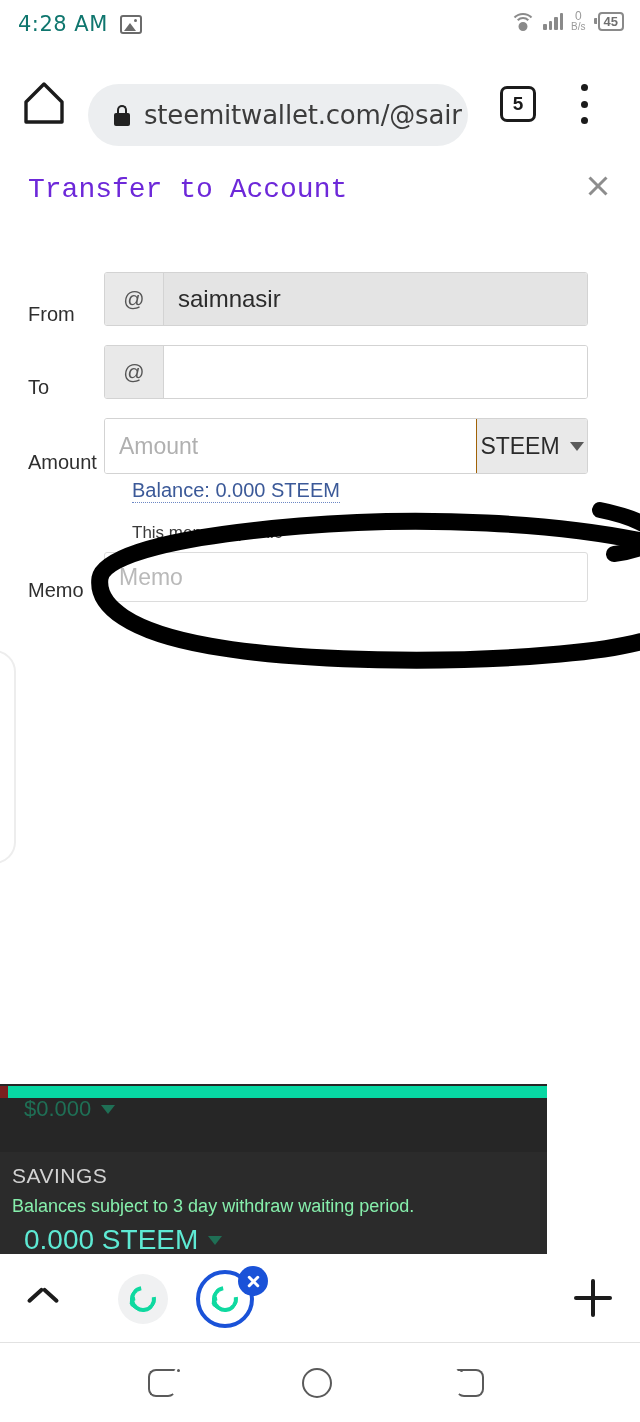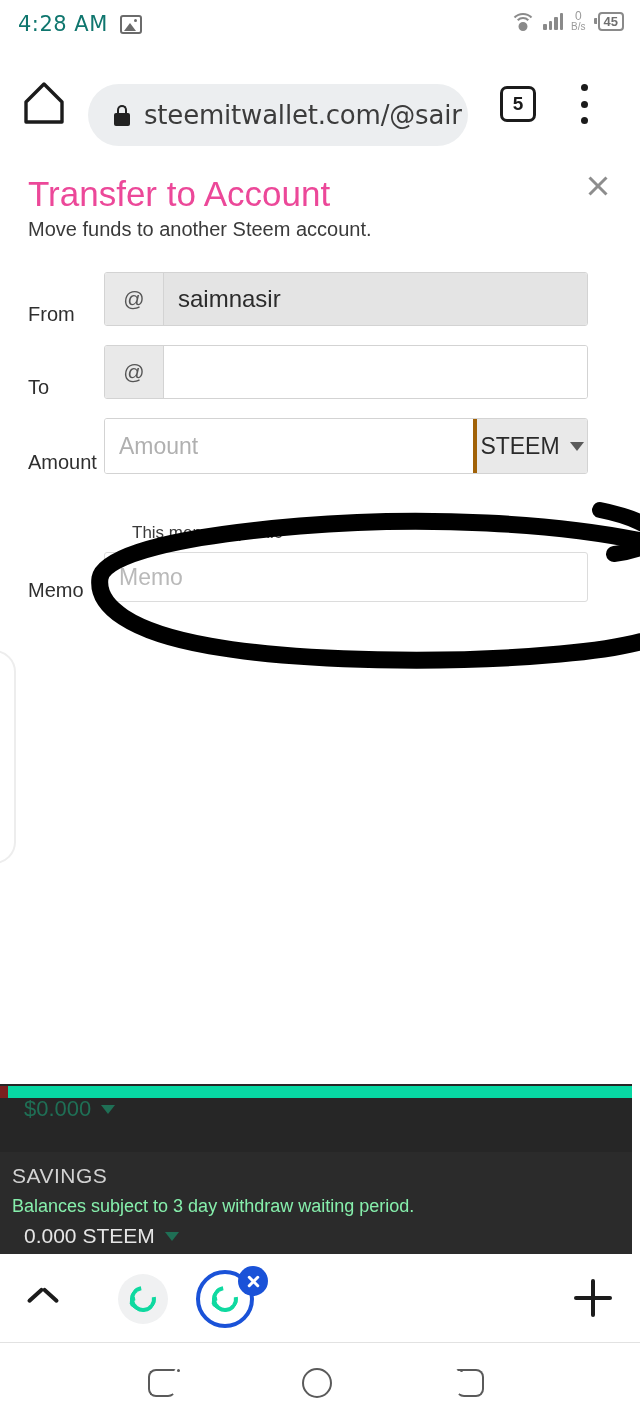--- a/index.html
+++ b/index.html
@@ -46,62 +46,62 @@
   .lock .shackle{position:absolute;left:3px;top:0;width:10px;height:9px;border:2.6px solid #222;border-bottom:none;border-radius:6px 6px 0 0;box-sizing:border-box;}
   .lock .bodyl{position:absolute;left:0;top:8px;width:16px;height:13px;background:#222;border-radius:2px;}
   .url{margin-left:14px;font-size:26px;color:#3c3c3c;font-family:"DejaVu Sans",sans-serif;letter-spacing:-0.2px;white-space:nowrap;overflow:hidden;}
   .tabcount{position:absolute;left:500px;top:32px;width:36px;height:36px;border:3px solid #1b1b1b;border-radius:7px;display:flex;align-items:center;justify-content:center;font-size:19px;font-weight:bold;color:#1b1b1b;box-sizing:border-box;}
   .kebab{position:absolute;left:580px;top:30px;width:8px;height:40px;display:flex;flex-direction:column;justify-content:space-between;align-items:center;}
   .kebab span{width:7px;height:7px;border-radius:50%;background:#1b1b1b;display:block;}
   .chrome-sep{position:absolute;left:0;top:153px;width:640px;height:1px;background:#d8d8d8;}
 
   
   .page{position:absolute;left:0;top:154px;width:640px;height:930px;background:#fff;overflow:hidden;}
-  .title{position:absolute;left:28px;top:20px;font-size:35px;color:#ec4899;}
+  .title{position:absolute;left:28px;top:20px;font-size:28px;color:#6d28d9;font-family:Liberation Mono, monospace;}
   .subtitle{position:absolute;left:28px;top:64px;font-size:20px;color:#3a3a3a;}
   .close-x{position:absolute;right:28px;top:18px;width:28px;height:28px;}
   .close-x:before,.close-x:after{content:"";position:absolute;left:50%;top:2px;width:3px;height:24px;background:#8d8d8d;}
   .close-x:before{transform:translateX(-50%) rotate(45deg);}
   .close-x:after{transform:translateX(-50%) rotate(-45deg);}
 
   .row{position:absolute;left:0;width:640px;display:flex;align-items:flex-end;}
   .row .lbl{width:104px;padding-left:28px;box-sizing:border-box;font-size:20px;color:#2f2f2f;padding-top:16px;}
   .fieldwrap{position:relative;}
 
   .inputgroup{display:flex;align-items:stretch;border:1px solid #d3d3d3;border-radius:3px;box-sizing:border-box;overflow:hidden;background:#fff;}
   .at{width:58px;background:#e9e9e9;border-right:1px solid #d3d3d3;display:flex;align-items:center;justify-content:center;font-size:21px;color:#555;}
   .txt{flex:1;display:flex;align-items:center;padding-left:14px;font-size:24px;color:#2b2b2b;background:#fff;}
   .txt.dis{background:#e4e4e4;color:#2b2b2b;}
 
   .amtgroup{display:flex;align-items:stretch;border:1px solid #d3d3d3;border-radius:3px;overflow:hidden;box-sizing:border-box;}
   .amtinput{flex:1;display:flex;align-items:center;padding-left:14px;font-size:23px;color:#b0b0b0;background:#fff;}
-  .asset{width:110px;background:#e9e9e9;border-left:4px solid #a16207;display:flex;align-items:center;justify-content:center;gap:10px;font-size:23px;color:#2b2b2b;}
+  .asset{width:110px;background:#e9e9e9;border-left:1px solid #a16207;display:flex;align-items:center;justify-content:center;gap:10px;font-size:23px;color:#2b2b2b;}
   .caret{width:0;height:0;border-left:7px solid transparent;border-right:7px solid transparent;border-top:9px solid #5a5a5a;}
 
   .balance{position:absolute;font-size:20px;color:#3b5998;border-bottom:1px dotted #6c87c4;line-height:24px;}
   .memohint{position:absolute;font-size:17px;color:#3a3a3a;}
   .memoinput{border:1px solid #dcdcdc;border-radius:3px;background:#fff;display:flex;align-items:center;padding-left:14px;font-size:23px;color:#b9b9b9;box-sizing:border-box;}
 
   .nextbtn{position:absolute;left:30px;top:485px;width:128px;height:62px;background:#c3c4c6;border:none;border-radius:3px;color:#fff;font-size:23px;font-weight:bold;font-family:"Liberation Sans",sans-serif;display:flex;align-items:center;justify-content:center;}
 
   .ghostcard{position:absolute;left:-32px;top:496px;width:44px;height:210px;border:2px solid #ededed;border-radius:22px;background:#fff;}
 
   
   .annot{position:absolute;left:0;top:154px;width:640px;height:930px;pointer-events:none;}
 
   
-  .dark{position:absolute;left:0;top:1084px;width:632px;height:170px;background:#262626;overflow:hidden;}
+  .dark{position:absolute;left:0;top:1084px;width:547px;height:170px;background:#262626;overflow:hidden;}
   .greenbar{position:absolute;left:0;top:2px;width:640px;height:12px;background:#07d8a3;}
   .darkred{position:absolute;left:0;top:2px;width:8px;height:12px;background:#7a1f1f;}
   .amt-usd{position:absolute;left:24px;top:12px;font-size:22px;color:#1f6f55;display:flex;align-items:center;gap:10px;}
   .dk-caret{width:0;height:0;border-left:7px solid transparent;border-right:7px solid transparent;border-top:9px solid #1f6f55;}
   .panel2{position:absolute;left:0;top:68px;width:640px;height:102px;background:#2b2b2b;}
   .sav-title{position:absolute;left:12px;top:80px;font-size:21px;color:#d2d2d2;letter-spacing:.5px;}
   .sav-sub{position:absolute;left:12px;top:112px;font-size:18px;color:#86efac;}
-  .sav-amt{position:absolute;left:24px;top:140px;font-size:21px;color:#e5e5e5;display:flex;align-items:center;gap:10px;}
+  .sav-amt{position:absolute;left:24px;top:140px;font-size:28px;color:#5eead4;display:flex;align-items:center;gap:10px;}
 
   
   .tabstrip{position:absolute;left:0;top:1254px;width:640px;height:88px;background:#fff;border-bottom:1px solid #e2e2e2;}
   .chev-up{position:absolute;left:28px;top:32px;width:30px;height:30px;}
   .chev-up:before,.chev-up:after{content:"";position:absolute;top:14px;width:20px;height:4px;background:#1b1b1b;border-radius:2px;}
   .chev-up:before{left:0;transform:rotate(-42deg);transform-origin:left center;}
   .chev-up:after{right:0;transform:rotate(42deg);transform-origin:right center;}
   .tabicon{position:absolute;top:20px;width:50px;height:50px;border-radius:50%;display:flex;align-items:center;justify-content:center;}
   .tab1{left:118px;background:#f0f1f2;}
   .tab2{left:196px;background:#fff;border:4px solid #1a52d8;box-sizing:border-box;width:58px;height:58px;top:16px;}
@@ -176,21 +176,20 @@
     <div class="kebab">
         <span></span>
         <span></span>
         <span></span>
       </div>
     <div class="chrome-sep"></div>
   </div>
 
   <div class="page">
     <div class="title">Transfer to Account</div>
-    <div class="subtitle">Move funds to another Steem account.</div>
     <div class="close-x"></div>
 
     <div class="row" style="top:118px;">
       <div class="lbl">From</div>
       <div class="fieldwrap" style="width:484px;">
         <div class="inputgroup" style="height:54px;">
           <div class="at">@</div>
           <div class="txt dis">saimnasir</div>
         </div>
       </div>
@@ -211,20 +210,21 @@
       <div class="fieldwrap" style="width:484px;">
         <div class="amtgroup" style="height:56px;">
           <div class="amtinput">Amount</div>
           <div class="asset">
             <span>STEEM</span>
             <span class="caret"></span>
           </div>
         </div>
       </div>
     </div>
+    <div class="balance" style="left:132px;top:324px;">Balance: 0.000 STEEM</div>
 
     <div class="memohint" style="left:132px;top:369px;">This memo is public</div>
     <div class="row" style="top:390px;">
       <div class="lbl" style="padding-top:22px;">Memo</div>
       <div class="fieldwrap" style="width:484px;">
         <div class="memoinput" style="height:50px;margin-top:8px;">Memo</div>
       </div>
     </div>
 
     <div class="ghostcard"></div>

